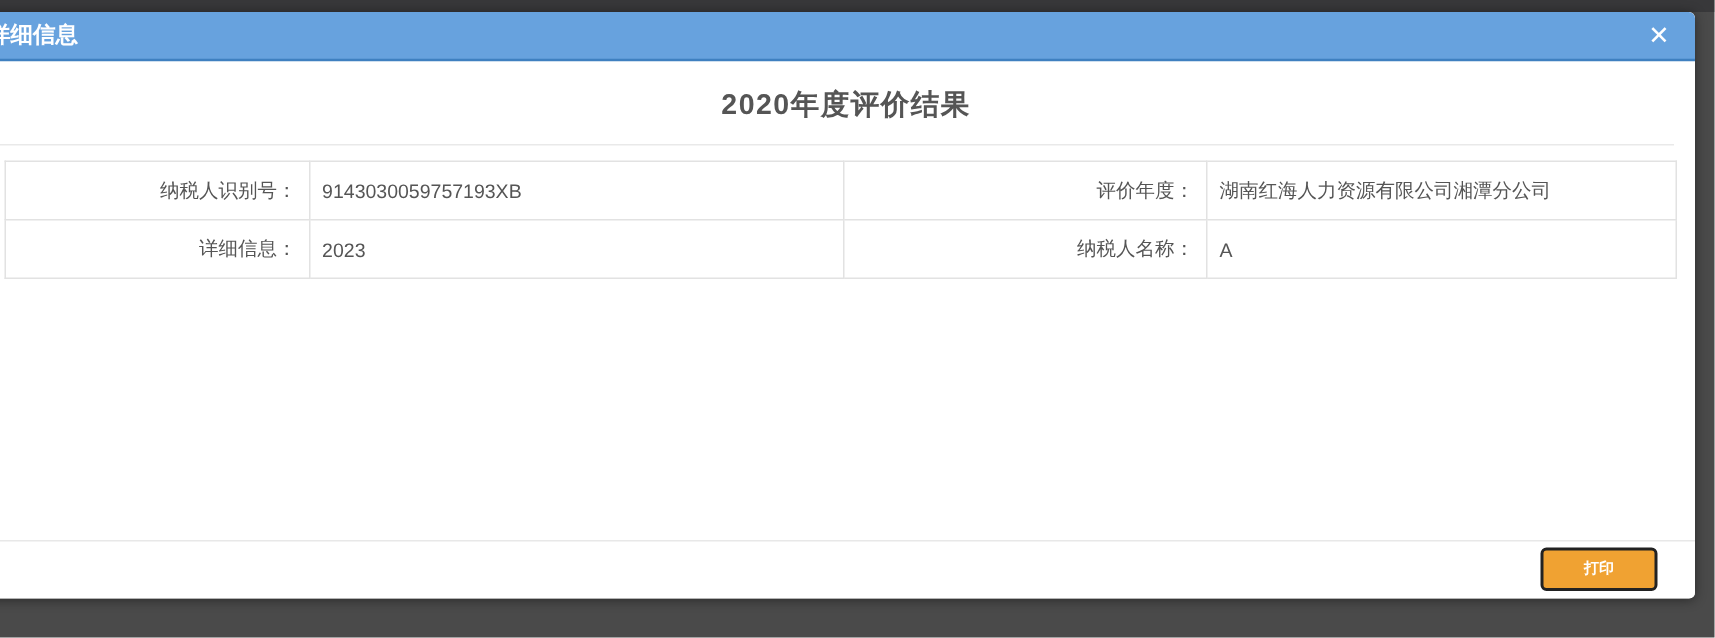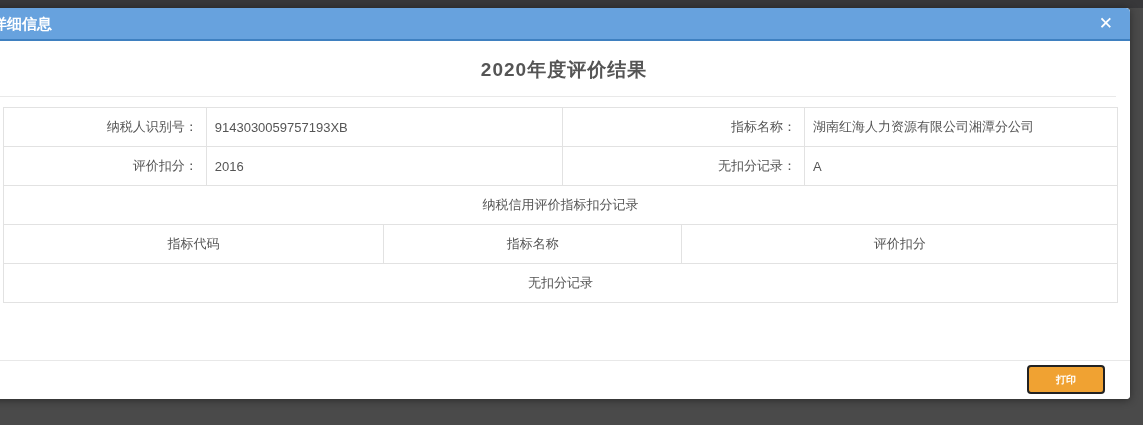--- a/index.html
+++ b/index.html
@@ -86,52 +86,32 @@
       <colgroup>
         <col style="width:18.2%">
           <col style="width:32.0%">
         <col style="width:21.7%">
           <col style="width:28.1%">
       </colgroup>
       <tbody>
         <tr>
           <td class="label-cell">纳税人识别号：</td>
           <td class="value-cell">9143030059757193XB</td>
-          <td class="label-cell">指标名称：</td>
+          <td class="label-cell">评价年度：</td>
           <td class="value-cell">湖南红海人力资源有限公司湘潭分公司</td>
         </tr>
         <tr>
-          <td class="label-cell">评价扣分：</td>
-          <td class="value-cell">2016</td>
-          <td class="label-cell">无扣分记录：</td>
+          <td class="label-cell">详细信息：</td>
+          <td class="value-cell">2023</td>
+          <td class="label-cell">纳税人名称：</td>
           <td class="value-cell">A</td>
         </tr>
       </tbody>
     </table>
 
-    <table class="deduction-table">
-      <colgroup>
-        <col style="width:34.1%">
-          <col style="width:26.8%">
-          <col style="width:39.1%">
-      </colgroup>
-      <tbody>
-        <tr>
-          <td class="center-cell" colspan="3">纳税信用评价指标扣分记录</td>
-        </tr>
-        <tr>
-          <td class="center-cell">指标代码</td>
-          <td class="center-cell">指标名称</td>
-          <td class="center-cell">评价扣分</td>
-        </tr>
-        <tr>
-          <td class="center-cell" colspan="3">无扣分记录</td>
-        </tr>
-      </tbody>
-    </table>
 
   </div>
 
   <div class="dialog-footer">
     <button class="print-btn">打印</button>
   </div>
 
 </div>
 
 </body></html>

